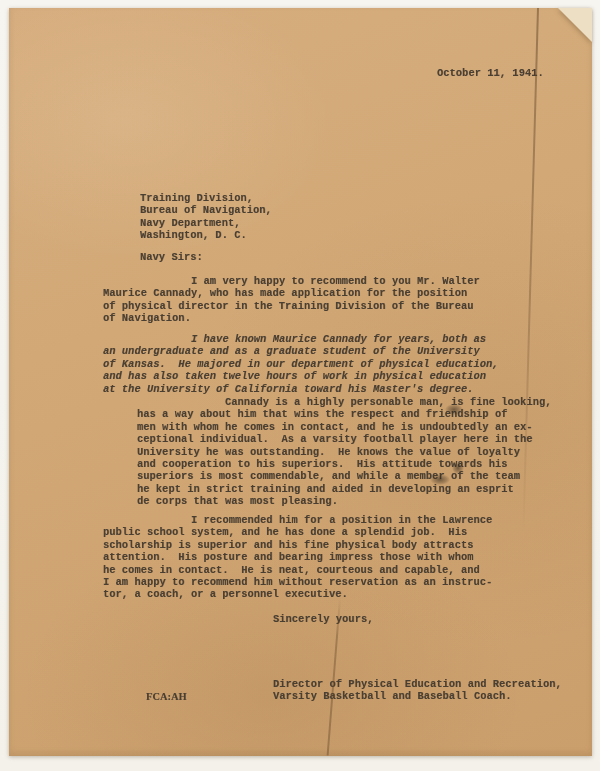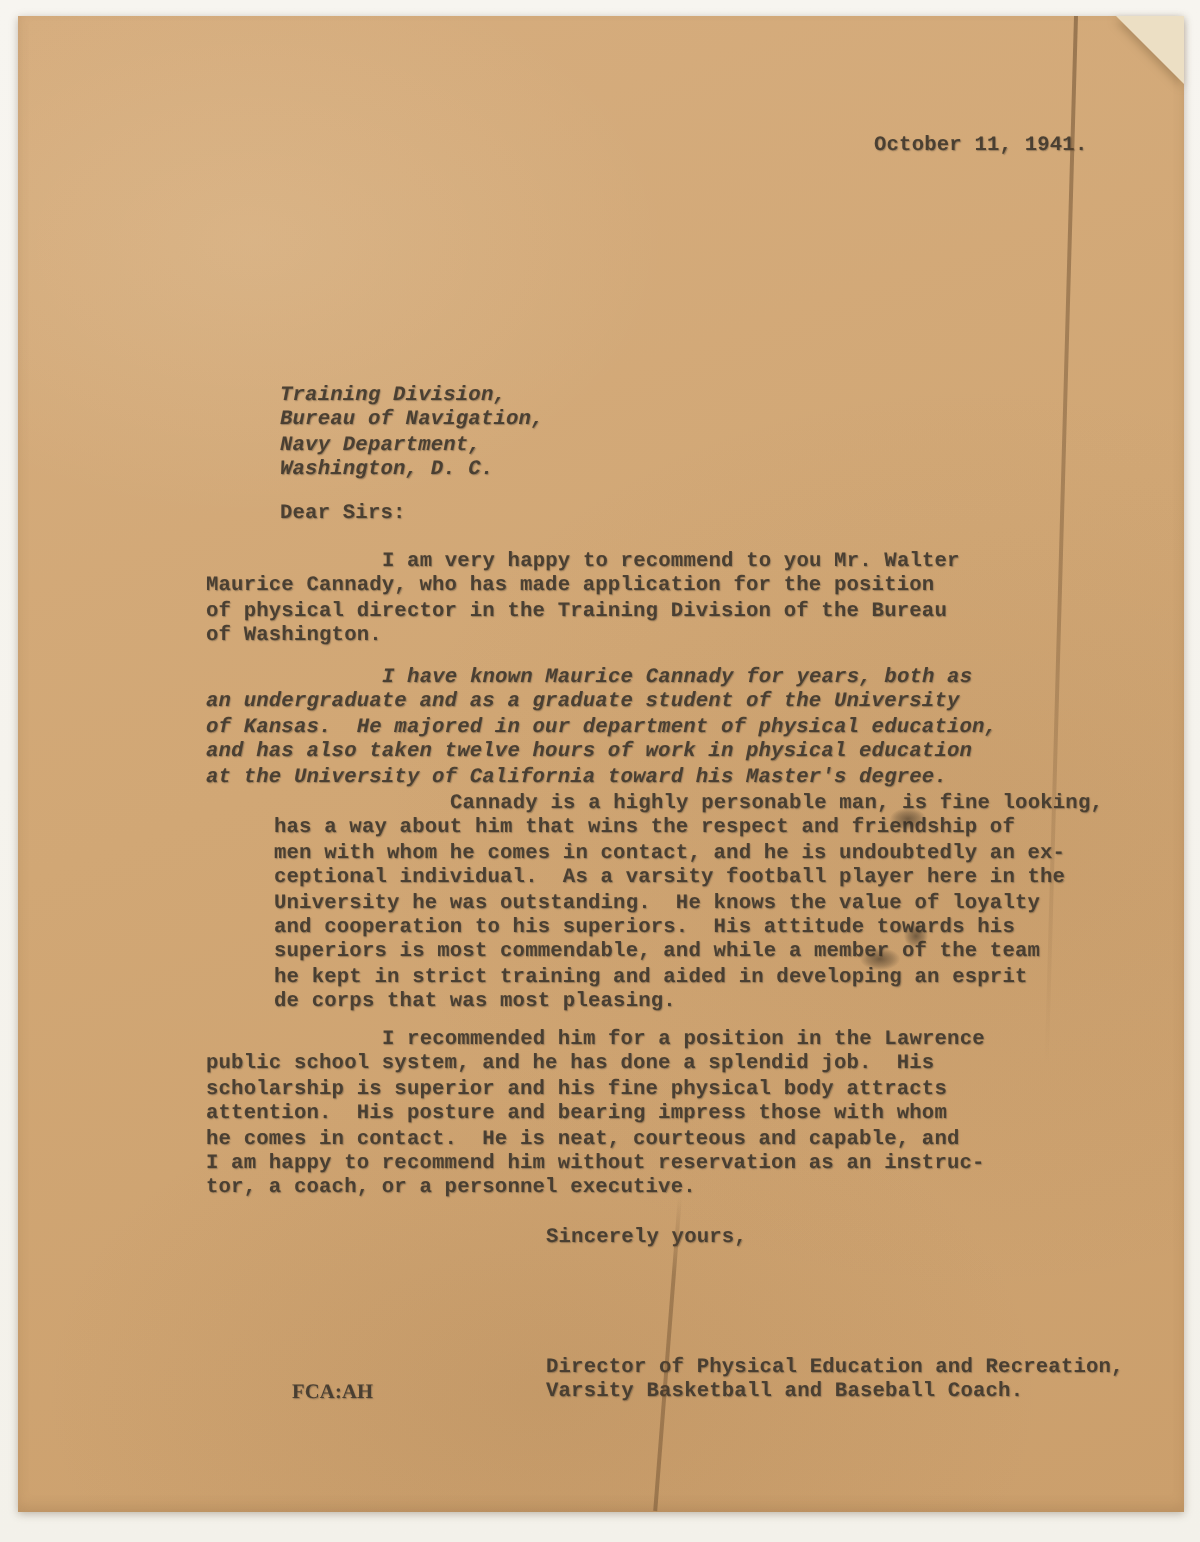--- a/index.html
+++ b/index.html
@@ -72,31 +72,31 @@
   .smudge-team   { left: 443px; top: 454px; width: 12px; height: 12px; }
   .smudge-esprit { left: 421px; top: 466px; width: 20px; height: 11px; }
 </style>
 </head>
 <body>
 
 <div class="paper">
 
   <div class="typed" style="left:428px; top:59px;">October 11, 1941.</div>
 
-  <div class="typed" style="left:131px; top:184px;font-style:italic;">Training Division,
+  <div class="typed" style="left:131px; top:184px;">Training Division,
 Bureau of Navigation,
 Navy Department,
 Washington, D. C.</div>
 
-  <div class="typed" style="left:131px; top:243px;">Dear Sirs:</div>
+  <div class="typed" style="left:131px; top:243px;">Navy Sirs:</div>
 
   <div class="typed para" style="left:94px; top:267px;">I am very happy to recommend to you Mr. Walter
 Maurice Cannady, who has made application for the position
 of physical director in the Training Division of the Bureau
-of Washington.</div>
+of Navigation.</div>
 
   <div class="typed para" style="left:94px; top:325px;font-style:italic;">I have known Maurice Cannady for years, both as
 an undergraduate and as a graduate student of the University
 of Kansas.  He majored in our department of physical education,
 and has also taken twelve hours of work in physical education
 at the University of California toward his Master's degree.</div>
 
   <div class="typed para" style="left:94px; top:388px;margin-left:34px;">Cannady is a highly personable man, is fine looking,
 has a way about him that wins the respect and friendship of
 men with whom he comes in contact, and he is undoubtedly an ex-

